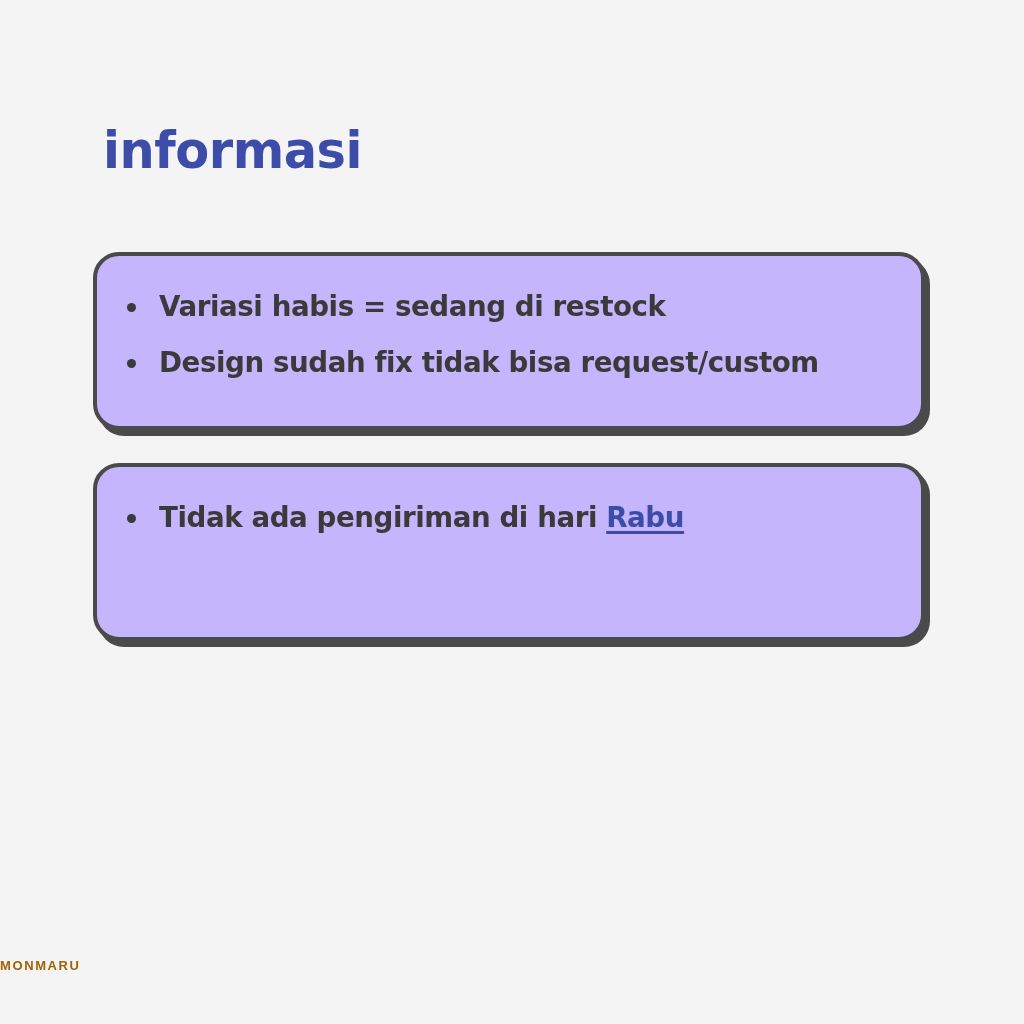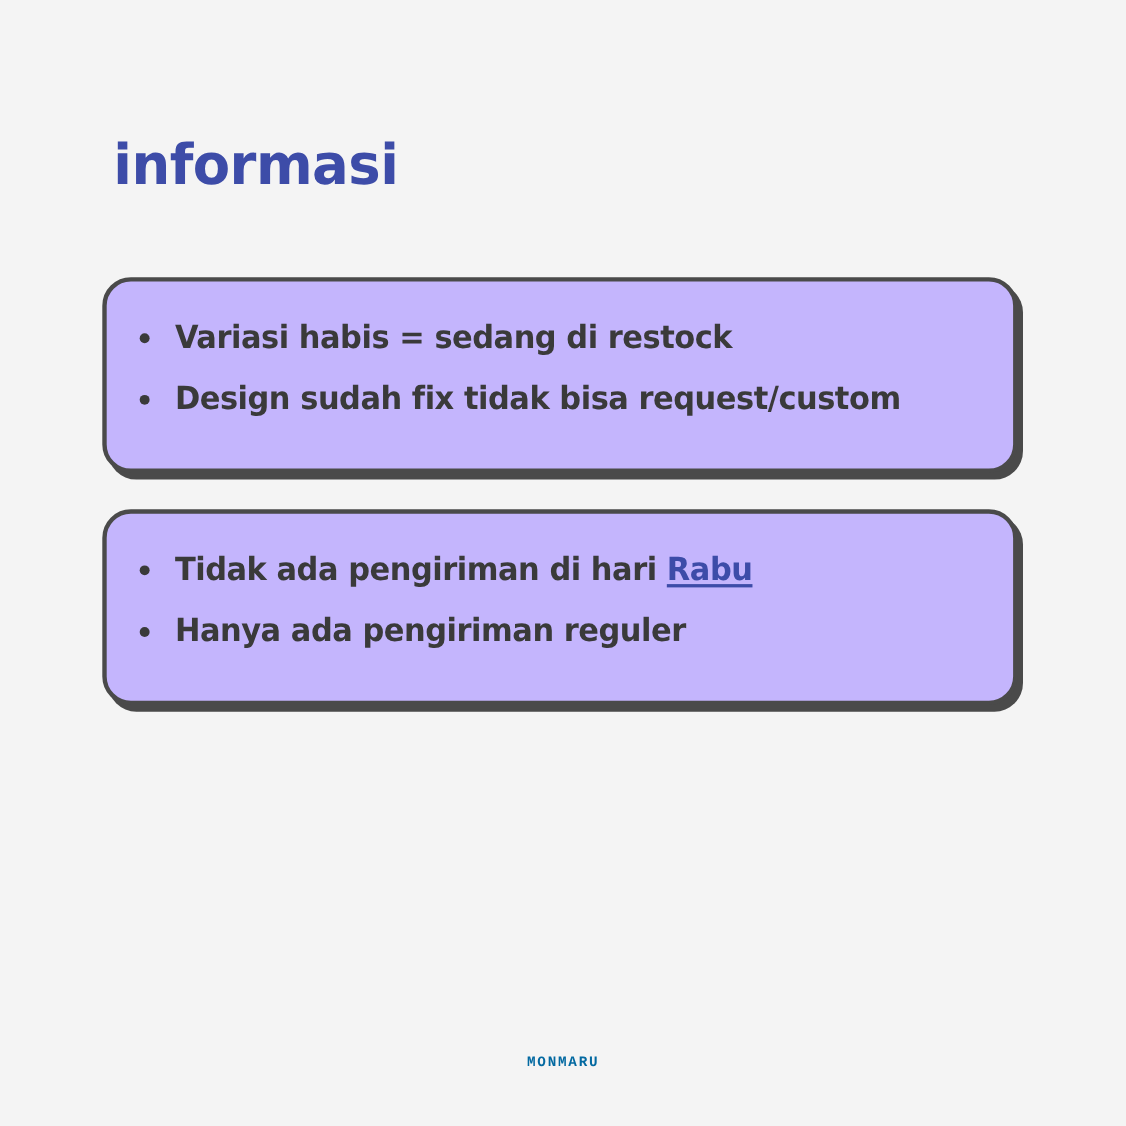--- a/index.html
+++ b/index.html
@@ -113,26 +113,25 @@
     text-decoration-thickness: 2.5px;
     text-underline-offset: 4px;
   }
 
   
   .brand {
     position: absolute;
     left: 0;
     right: 0;
     top: 953px;
-    text-align: center;
-    font-family: Liberation Mono, monospace;
+    font-family: Liberation Sans, sans-serif;
     font-size: 19px;
     font-weight: 700;
     letter-spacing: 1.6px;
-    color: #0369a1;
+    color: #a16207;
     font-variant: small-caps;
     text-transform: lowercase;
   }
 </style>
 </head>
 <body>
 
 <div class="page">
 
   <div class="page-title">informasi</div>
@@ -151,24 +150,20 @@
         </li>
       </ul>
     </div>
 
     <div class="card card-2">
       <ul class="bullet-list">
         <li class="bullet-item">
           <span class="bullet-dot"></span>
           <span class="bullet-text"><span>Tidak ada pengiriman di hari </span><a class="link-inline" href="#">Rabu</a><span></span></span>
         </li>
-        <li class="bullet-item">
-          <span class="bullet-dot"></span>
-          <span class="bullet-text">Hanya ada pengiriman reguler</span>
-        </li>
       </ul>
     </div>
 
 
   </div>
 
   <div class="brand">MONMARU</div>
 
 </div>
 

